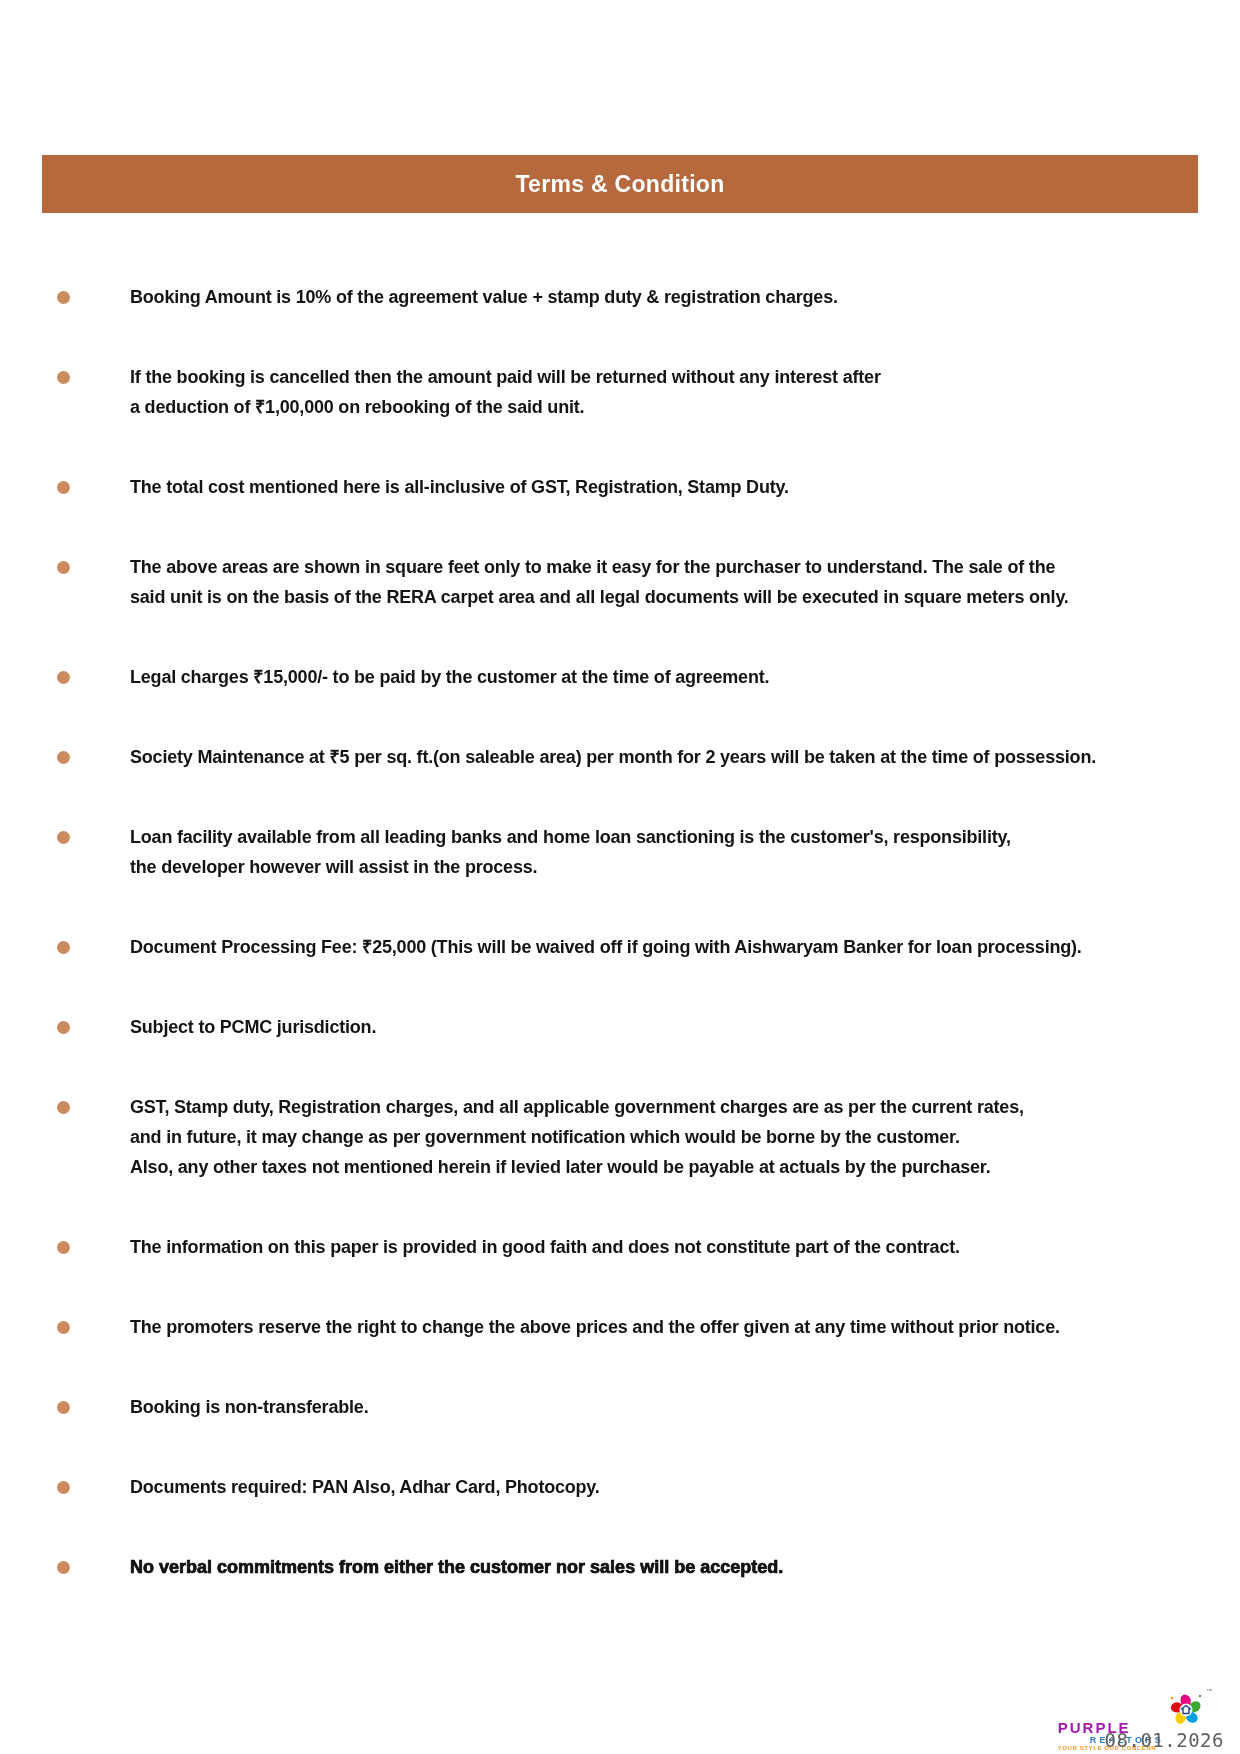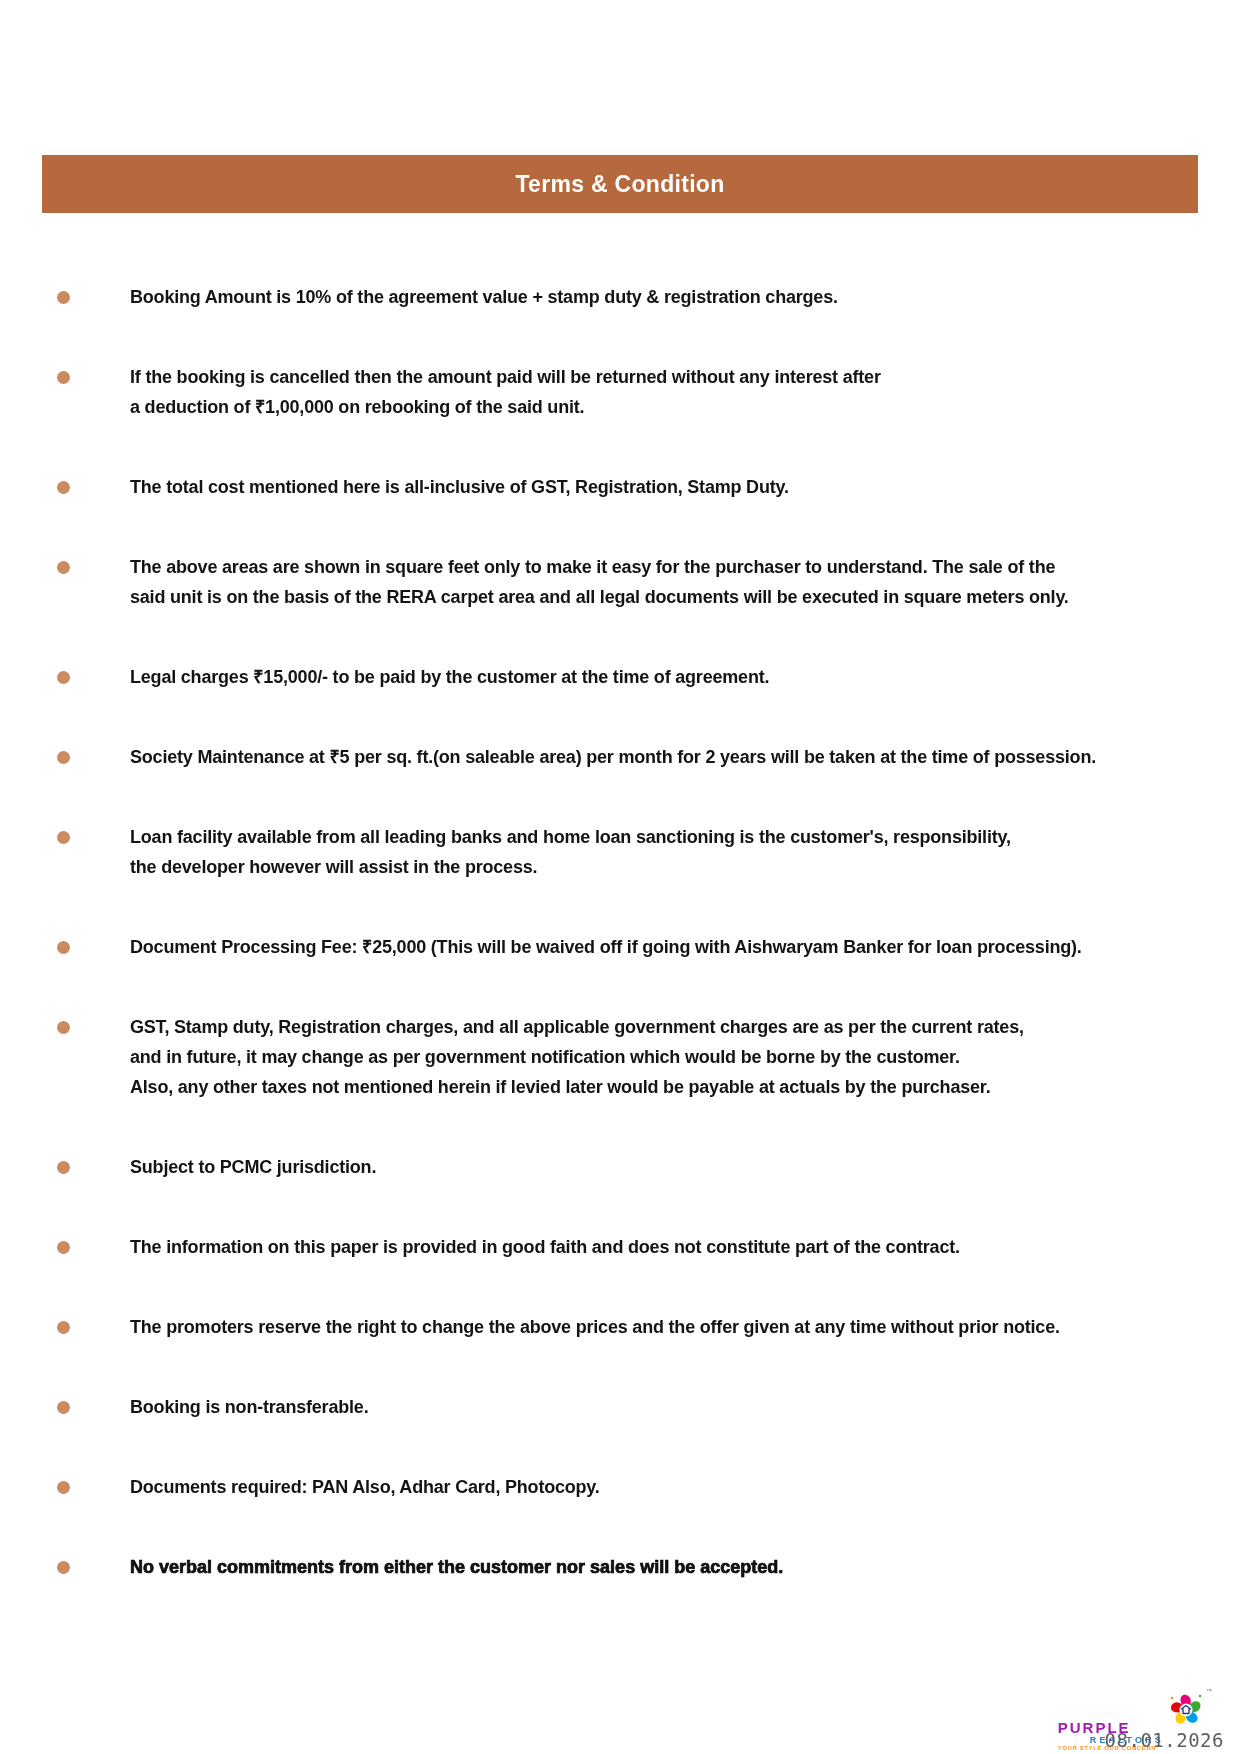--- a/index.html
+++ b/index.html
@@ -163,29 +163,29 @@
       </div>
       <div class="term-item">
         <span class="bullet-dot" style="background: rgb(204, 138, 95);"></span>
         <div class="term-text">
           <div>Document Processing Fee: ₹25,000 (This will be waived off if going with Aishwaryam Banker for loan processing).</div>
         </div>
       </div>
       <div class="term-item">
         <span class="bullet-dot" style="background: rgb(204, 138, 95);"></span>
         <div class="term-text">
+          <div>Subject to PCMC jurisdiction.</div>
+        </div>
+      </div>
+      <div class="term-item">
+        <span class="bullet-dot" style="background: rgb(204, 138, 95);"></span>
+        <div class="term-text">
           <div>GST, Stamp duty, Registration charges, and all applicable government charges are as per the current rates,</div>
           <div>and in future, it may change as per government notification which would be borne by the customer.</div>
           <div>Also, any other taxes not mentioned herein if levied later would be payable at actuals by the purchaser.</div>
-        </div>
-      </div>
-      <div class="term-item">
-        <span class="bullet-dot" style="background: rgb(204, 138, 95);"></span>
-        <div class="term-text">
-          <div>Subject to PCMC jurisdiction.</div>
         </div>
       </div>
       <div class="term-item">
         <span class="bullet-dot" style="background: rgb(204, 138, 95);"></span>
         <div class="term-text">
           <div>The information on this paper is provided in good faith and does not constitute part of the contract.</div>
         </div>
       </div>
       <div class="term-item">
         <span class="bullet-dot" style="background: rgb(204, 138, 95);"></span>

